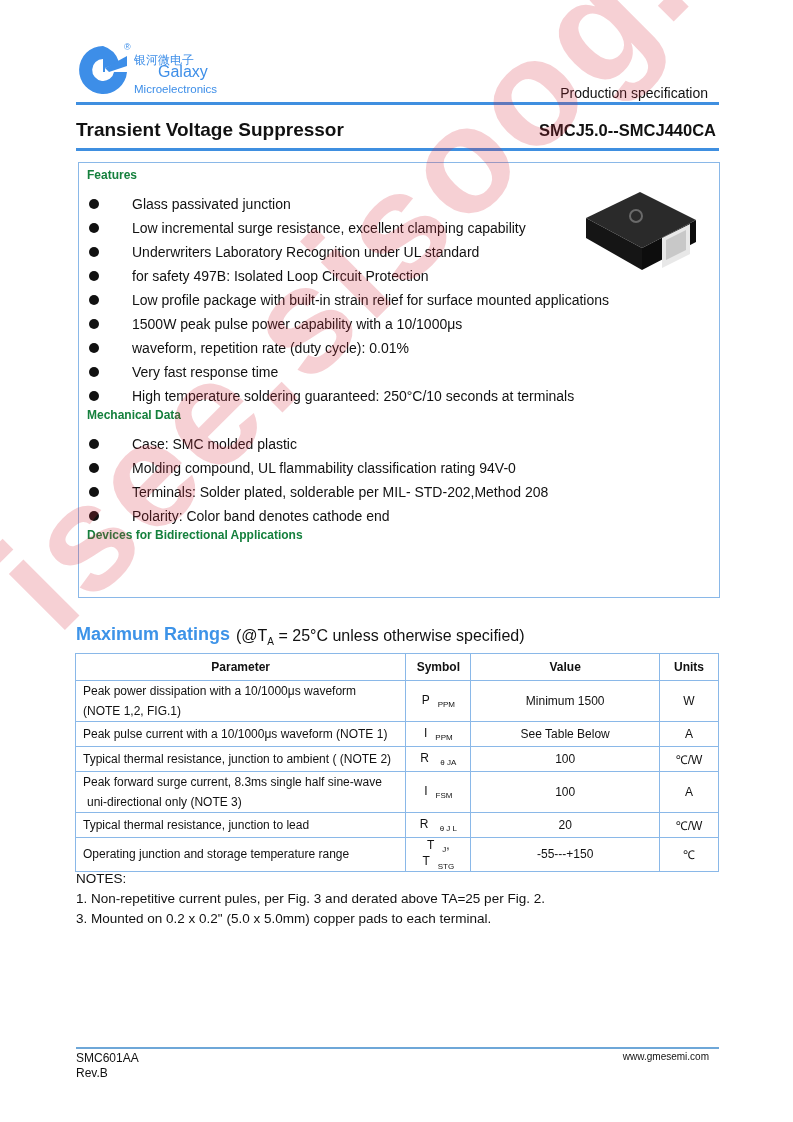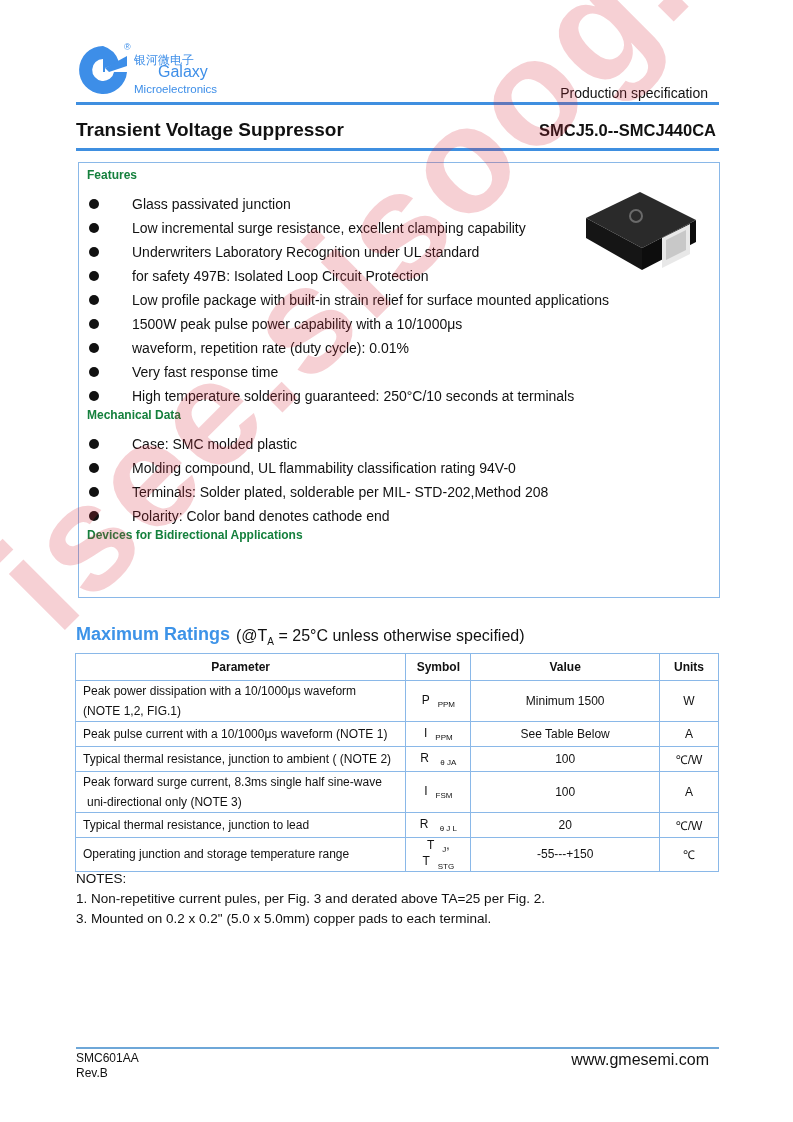--- a/index.html
+++ b/index.html
@@ -49,21 +49,21 @@
   table.rt td, table.rt th { border: 1px solid #8ab8e8; padding: 0 7px; }
   table.rt th { font-weight: bold; text-align: center; height: 26px; }
   table.rt td.c { text-align: center; }
   table.rt td.p { line-height: 20px; }
   .sym sub { font-size: 8px; margin-left: 8px; }
 
   .notes { left: 76px; top: 869px; font-size: 13.5px; color: #111; line-height: 20px; }
 
   .frule { left: 76px; top: 1047px; width: 643px; height: 2px; background: #6ea7d8; }
   .fcode { left: 76px; top: 1051px; font-size: 12px; color: #111; line-height: 15px; }
-  .furl { right: 84px; top: 1051px; font-size: 16px; color: #111; }
+  .furl { right: 84px; top: 1051px; font-size: 10px; color: #111; }
 </style>
 </head>
 <body>
 
 <div class="watermark">isee.sisoog.com</div>
 
 <svg class="abs logo" viewBox="0 0 56 56">
   <path d="M28 4 A24 24 0 1 0 52 30 L38 30 L30 36 L30 26 L44 20 A24 24 0 0 0 28 4 Z" fill="#3d8ee8"></path>
   <path d="M28 17 A11 11 0 1 0 39 30 L28 30 Z" fill="#ffffff"></path>
   <path d="M30 26 L52 14 L52 24 L34 30 Z" fill="#3d8ee8"></path>

